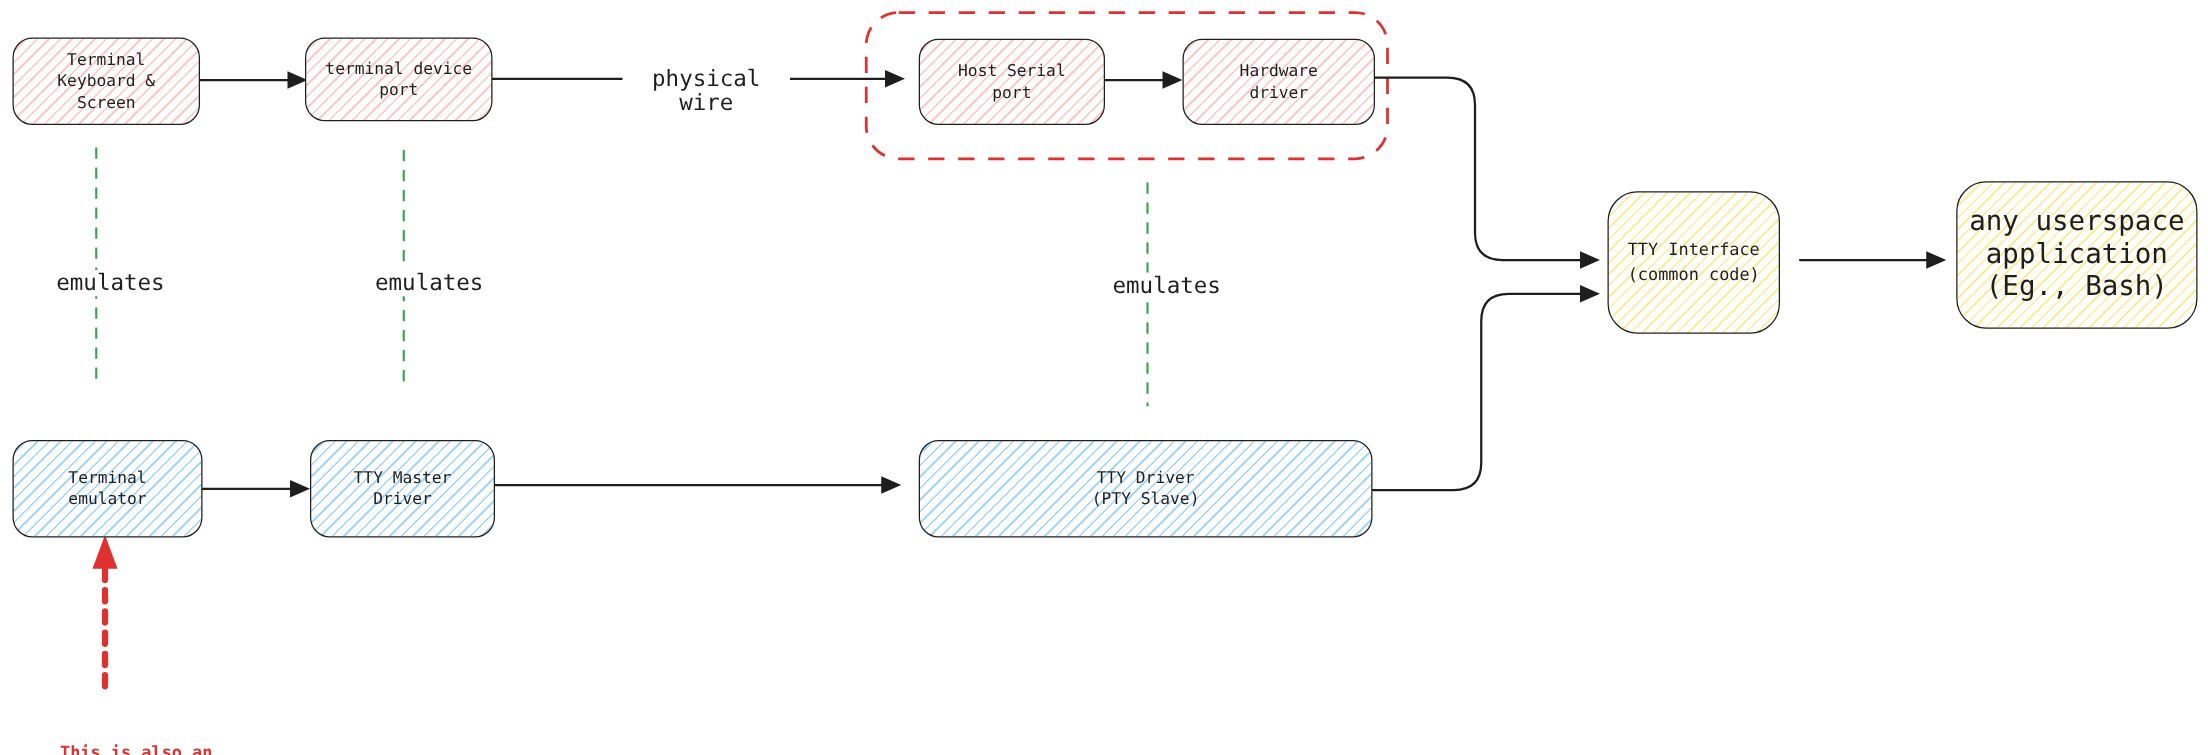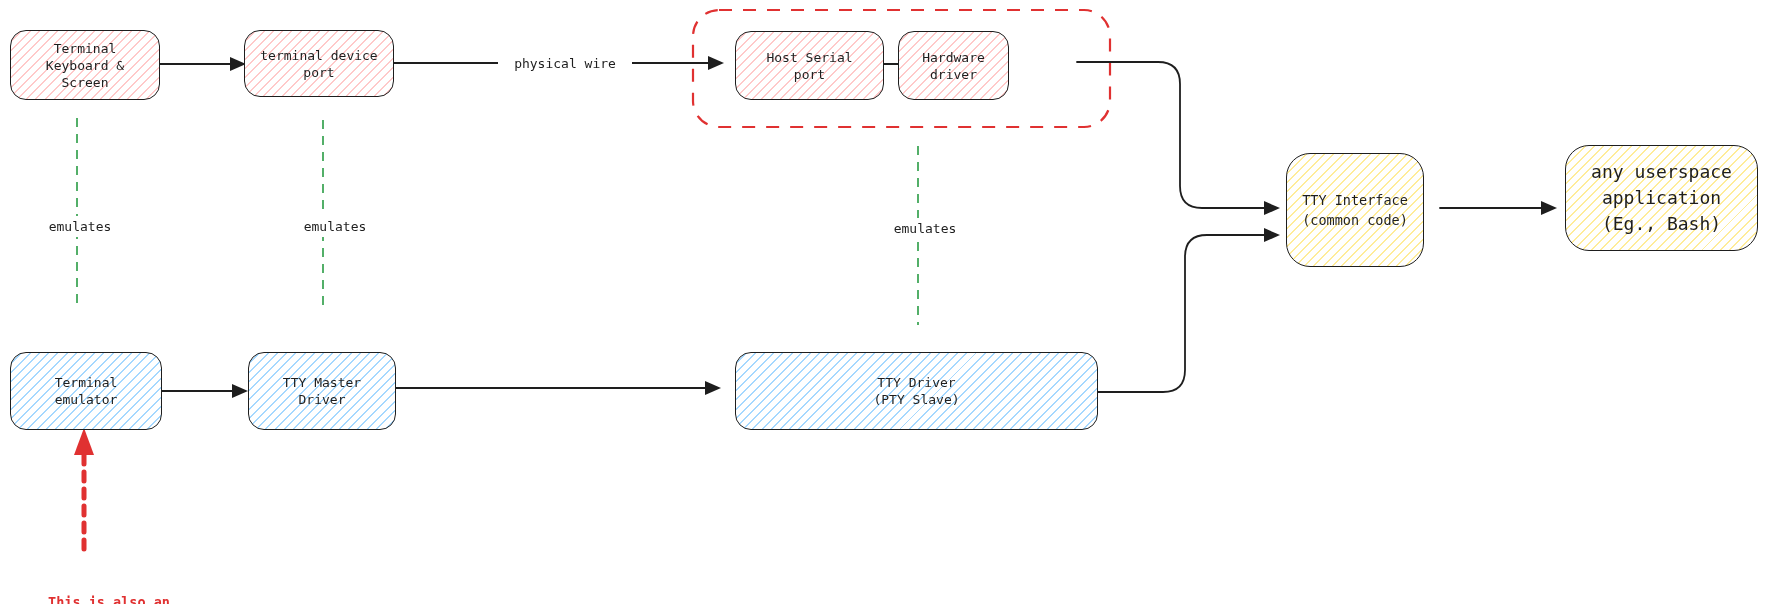--- a/index.html
+++ b/index.html
@@ -7,21 +7,21 @@
           font-family:"DejaVu Sans Mono","Liberation Mono",monospace;color:#1e1e1e;text-decoration:underline;}
   svg.wires{position:absolute;left:0;top:0;width:1766px;height:604px;}
   .node{position:absolute;box-sizing:border-box;border:1.7px solid #1e1e1e;border-radius:16px;
         display:flex;align-items:center;justify-content:center;text-align:center;
         white-space:pre-line;font-size:13px;line-height:17px;background-color:#fff;}
   .pink{background-image:repeating-linear-gradient(135deg,#ffc9c9 0 1.4px,transparent 1.4px 6.5px);}
   .blue{background-image:repeating-linear-gradient(135deg,#a5d8ff 0 1.4px,transparent 1.4px 6.5px);}
   .yellow{background-image:repeating-linear-gradient(135deg,#ffec99 0 1.4px,transparent 1.4px 6.5px);}
   .big{border-radius:24px;}
   .edge-label{position:absolute;background:#ffffff;text-align:center;white-space:pre-line;
-              font-size:13px;line-height:19px;padding:1px 5px;}
+              font-size:18px;line-height:19px;padding:1px 5px;}
   .note{position:absolute;color:#e03131;text-align:center;white-space:pre-line;
         font-size:13.5px;line-height:18.5px;font-weight:bold;margin-top:40px;}
 </style>
 </head>
 <body>
 
 <div class="canvas">
 
   <svg class="wires" viewBox="0 0 1766 604">
 
@@ -56,26 +56,26 @@
     <polygon points="84,428 74,455 94,455" fill="#e03131"></polygon>
   </svg>
 
   <div class="node pink" style="left:10px;top:30px;width:150px;height:70px">Terminal
 Keyboard &amp;
 Screen</div>
   <div class="node pink" style="left:244px;top:30px;width:150px;height:67px">terminal device
 port</div>
   <div class="node pink" style="left:735px;top:31px;width:149px;height:69px">Host Serial
 port</div>
-  <div class="node pink" style="left:898px;top:31px;width:111px;height:69px">Hardware
+  <div class="node pink" style="left:946px;top:31px;width:154px;height:69px">Hardware
 driver</div>
 
   <div class="node yellow big" style="left:1286px;top:153px;width:138px;height:114px;font-size:13.5px;line-height:20px">TTY Interface
 (common code)</div>
-  <div class="node yellow big" style="left:1565px;top:145px;width:193px;height:106px;font-size:18px;line-height:26px">any userspace
+  <div class="node yellow big" style="left:1565px;top:145px;width:193px;height:118px;font-size:22px;line-height:26px">any userspace
 application
 (Eg., Bash)</div>
 
   <div class="node blue" style="left:10px;top:352px;width:152px;height:78px">Terminal
 emulator</div>
   <div class="node blue" style="left:248px;top:352px;width:148px;height:78px">TTY Master
 Driver</div>
   <div class="node blue" style="left:735px;top:352px;width:363px;height:78px">TTY Driver
 (PTY Slave)</div>
 

